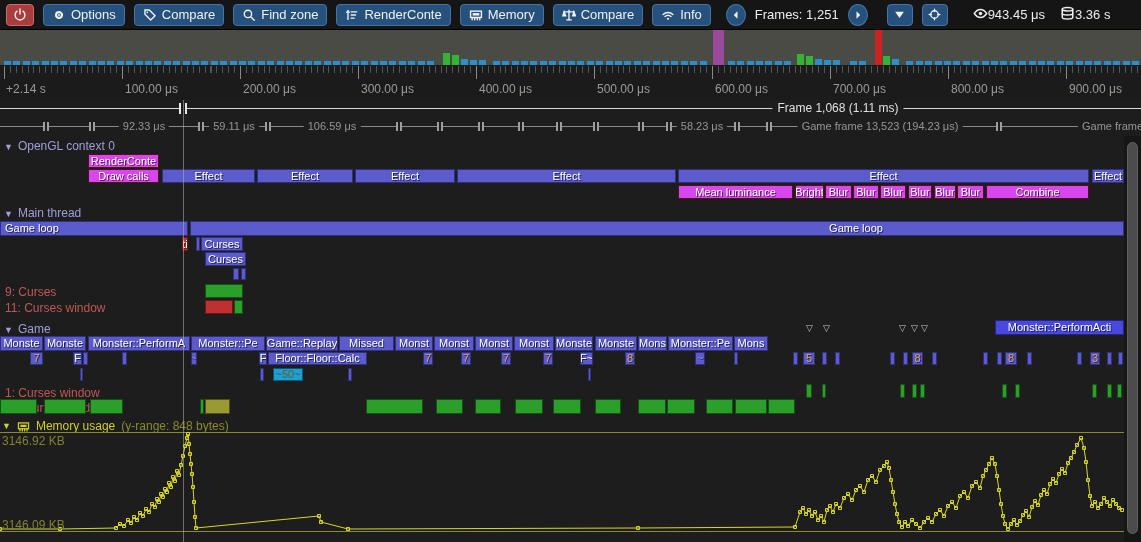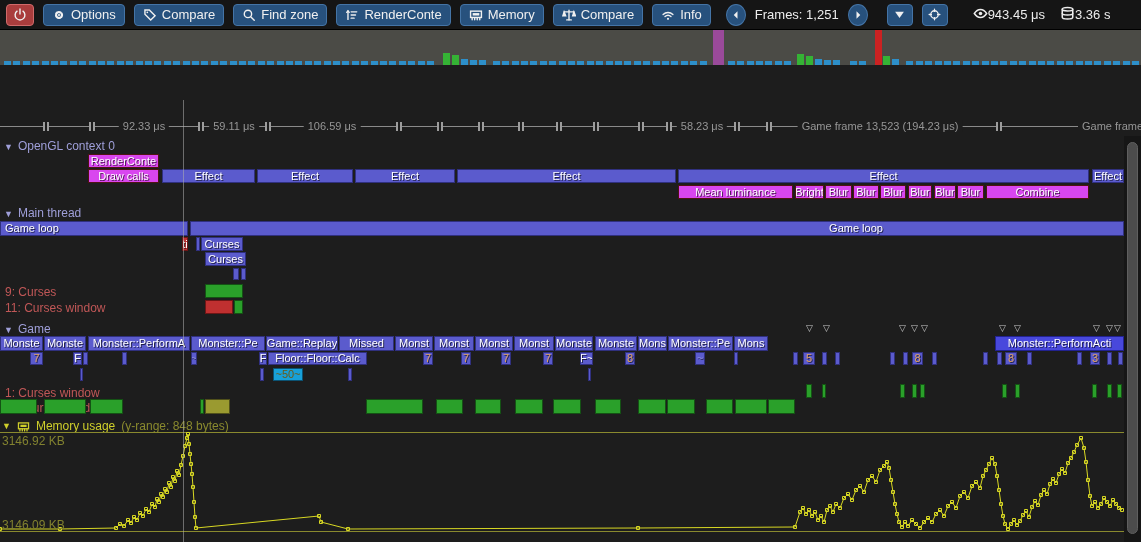--- a/index.html
+++ b/index.html
@@ -309,20 +309,40 @@
       <div class="obar" style="left: 713px; width: 11px; height: 35px; background: rgb(154, 74, 154);"></div>
       <div class="obar" style="left: 797px; width: 7px; height: 11px; background: rgb(53, 179, 53);"></div>
       <div class="obar" style="left: 806px; width: 7px; height: 9px; background: rgb(53, 179, 53);"></div>
       <div class="obar" style="left: 815px; width: 7px; height: 6px; background: rgb(45, 143, 201);"></div>
       <div class="obar" style="left: 824px; width: 7px; height: 5px; background: rgb(45, 143, 201);"></div>
       <div class="obar" style="left: 833px; width: 7px; height: 5px; background: rgb(45, 143, 201);"></div>
       <div class="obar" style="left: 875px; width: 7px; height: 35px; background: rgb(204, 34, 34);"></div>
       <div class="obar" style="left: 883px; width: 7px; height: 9px; background: rgb(53, 179, 53);"></div>
       <div class="obar" style="left: 892px; width: 7px; height: 6px; background: rgb(45, 143, 201);"></div>
     </div>
+  <div id="axis">
+      <div class="ticks"></div>
+      <div class="axlab" style="left: 6px;">+2.14 s</div>
+      <div class="axlab" style="left: 125px;">100.00 μs</div>
+      <div class="axlab" style="left: 243px;">200.00 μs</div>
+      <div class="axlab" style="left: 361px;">300.00 μs</div>
+      <div class="axlab" style="left: 479px;">400.00 μs</div>
+      <div class="axlab" style="left: 597px;">500.00 μs</div>
+      <div class="axlab" style="left: 715px;">600.00 μs</div>
+      <div class="axlab" style="left: 833px;">700.00 μs</div>
+      <div class="axlab" style="left: 951px;">800.00 μs</div>
+      <div class="axlab" style="left: 1069px;">900.00 μs</div>
+    </div>
+  <div id="ruler1">
+      <div class="rline" style="top: 8px; background: rgb(216, 216, 216);"></div>
+      <div class="rmark" style="left: 179px; top: 3px; height: 11px; background: rgb(232, 232, 232);"></div>
+      <div class="rmark" style="left: 185px; top: 3px; height: 11px; background: rgb(232, 232, 232);"></div>
+      <div style="position: absolute; left: 181px; top: 8px; width: 4px; height: 1px; background: rgb(29, 29, 29);"></div>
+      <div class="rlab" style="left: 838px; top: 1px; transform: translateX(-50%); background: rgb(29, 29, 29); padding: 0px 5px; color: rgb(224, 224, 224); font-size: 12px;">Frame 1,068 (1.11 ms)</div>
+    </div>
   <div id="ruler2">
       <div class="rline" style="top: 8px; background: rgb(138, 138, 138);"></div>
       <div class="rmark" style="left: 43px; top: 4px; height: 9px; background: rgb(157, 157, 157);"></div>
       <div class="rmark" style="left: 47px; top: 4px; height: 9px; background: rgb(157, 157, 157);"></div>
       <div style="position: absolute; left: 45px; top: 8px; width: 2px; height: 1px; background: rgb(29, 29, 29);"></div>
       <div class="rmark" style="left: 89px; top: 4px; height: 9px; background: rgb(157, 157, 157);"></div>
       <div class="rmark" style="left: 93px; top: 4px; height: 9px; background: rgb(157, 157, 157);"></div>
       <div style="position: absolute; left: 91px; top: 8px; width: 2px; height: 1px; background: rgb(29, 29, 29);"></div>
       <div class="rmark" style="left: 198px; top: 4px; height: 9px; background: rgb(157, 157, 157);"></div>
       <div class="rmark" style="left: 202px; top: 4px; height: 9px; background: rgb(157, 157, 157);"></div>
@@ -426,21 +446,21 @@
       <div class="zone z-p" style="left: 339px; top: 336px; width: 55px; height: 15px; pointer-events: auto;">Missed</div>
       <div class="zone z-p" style="left: 395px; top: 336px; width: 38px; height: 15px; pointer-events: auto;">Monst</div>
       <div class="zone z-p" style="left: 434px; top: 336px; width: 40px; height: 15px; pointer-events: auto;">Monst</div>
       <div class="zone z-p" style="left: 475px; top: 336px; width: 38px; height: 15px; pointer-events: auto;">Monst</div>
       <div class="zone z-p" style="left: 514px; top: 336px; width: 40px; height: 15px; pointer-events: auto;">Monst</div>
       <div class="zone z-p" style="left: 555px; top: 336px; width: 38px; height: 15px; pointer-events: auto;">Monste</div>
       <div class="zone z-p" style="left: 595px; top: 336px; width: 42px; height: 15px; pointer-events: auto;">Monste</div>
       <div class="zone z-p" style="left: 638px; top: 336px; width: 29px; height: 15px; pointer-events: auto;">Mons</div>
       <div class="zone z-p" style="left: 668px; top: 336px; width: 65px; height: 15px; pointer-events: auto;">Monster::Pe</div>
       <div class="zone z-p" style="left: 734px; top: 336px; width: 34px; height: 15px; pointer-events: auto;">Mons</div>
-      <div class="zone z-b" style="left: 995px; top: 336px; width: 129px; height: 15px; pointer-events: auto;">Monster::PerformActi</div>
+      <div class="zone z-b" style="left: 995px; top: 320px; width: 129px; height: 15px; pointer-events: auto;">Monster::PerformActi</div>
       <div class="zone z-pn" style="left: 30px; top: 352px; width: 13px; height: 13px; pointer-events: auto;">7</div>
       <div class="zone z-p" style="left: 73px; top: 352px; width: 9px; height: 13px; pointer-events: auto;">F</div>
       <div class="zone z-p" style="left: 83px; top: 352px; width: 5px; height: 13px; pointer-events: auto;"></div>
       <div class="zone z-p" style="left: 122px; top: 352px; width: 5px; height: 13px; pointer-events: auto;"></div>
       <div class="zone z-pt" style="left: 191px; top: 352px; width: 6px; height: 13px; pointer-events: auto;">~</div>
       <div class="zone z-p" style="left: 259px; top: 352px; width: 8px; height: 13px; pointer-events: auto;">F</div>
       <div class="zone z-p" style="left: 268px; top: 352px; width: 99px; height: 13px; pointer-events: auto;">Floor::Floor::Calc</div>
       <div class="zone z-pn" style="left: 423px; top: 352px; width: 10px; height: 13px; pointer-events: auto;">7</div>
       <div class="zone z-pn" style="left: 461px; top: 352px; width: 10px; height: 13px; pointer-events: auto;">7</div>
       <div class="zone z-pn" style="left: 501px; top: 352px; width: 10px; height: 13px; pointer-events: auto;">7</div>

